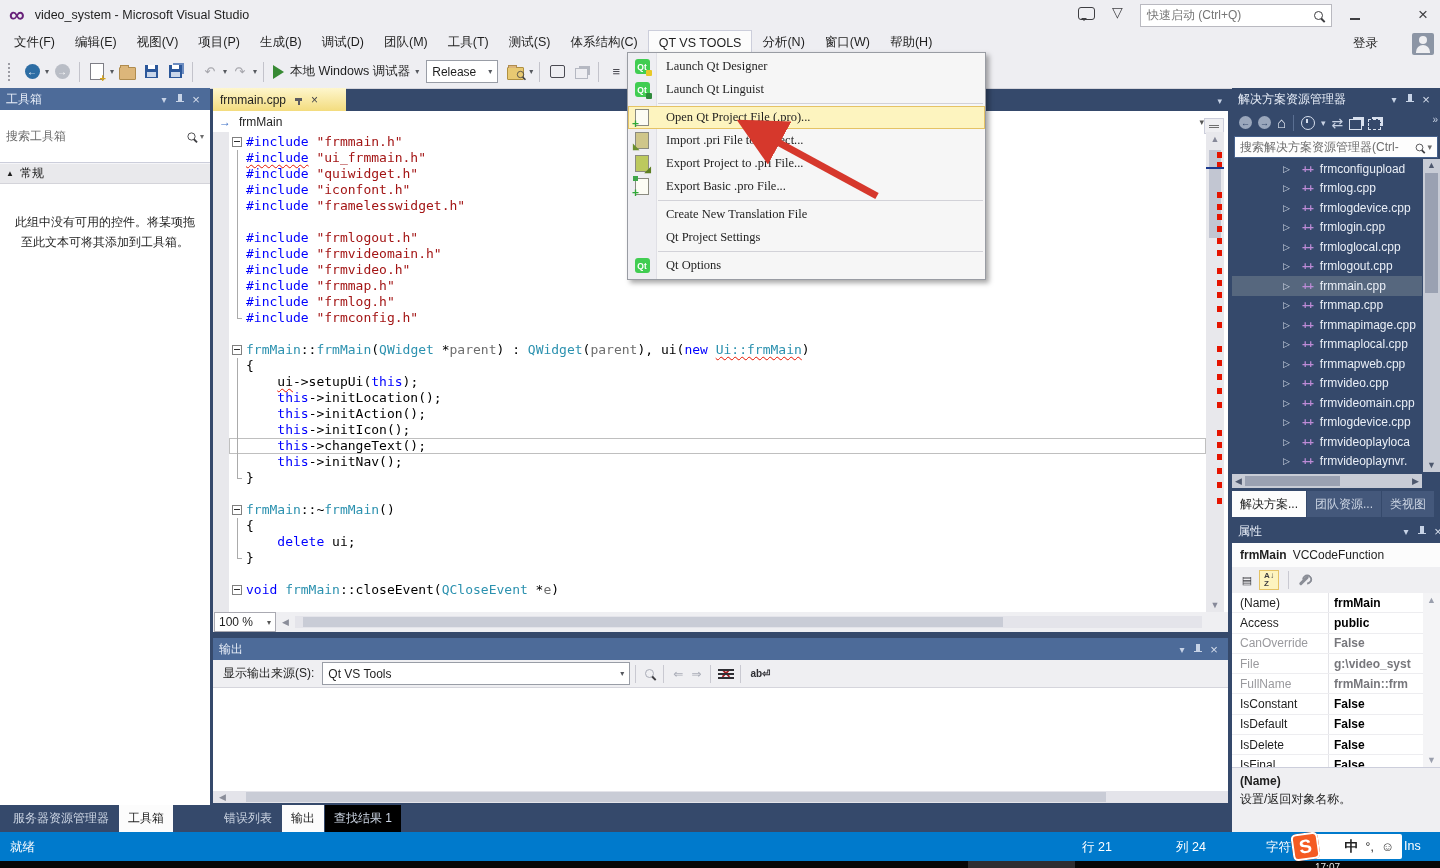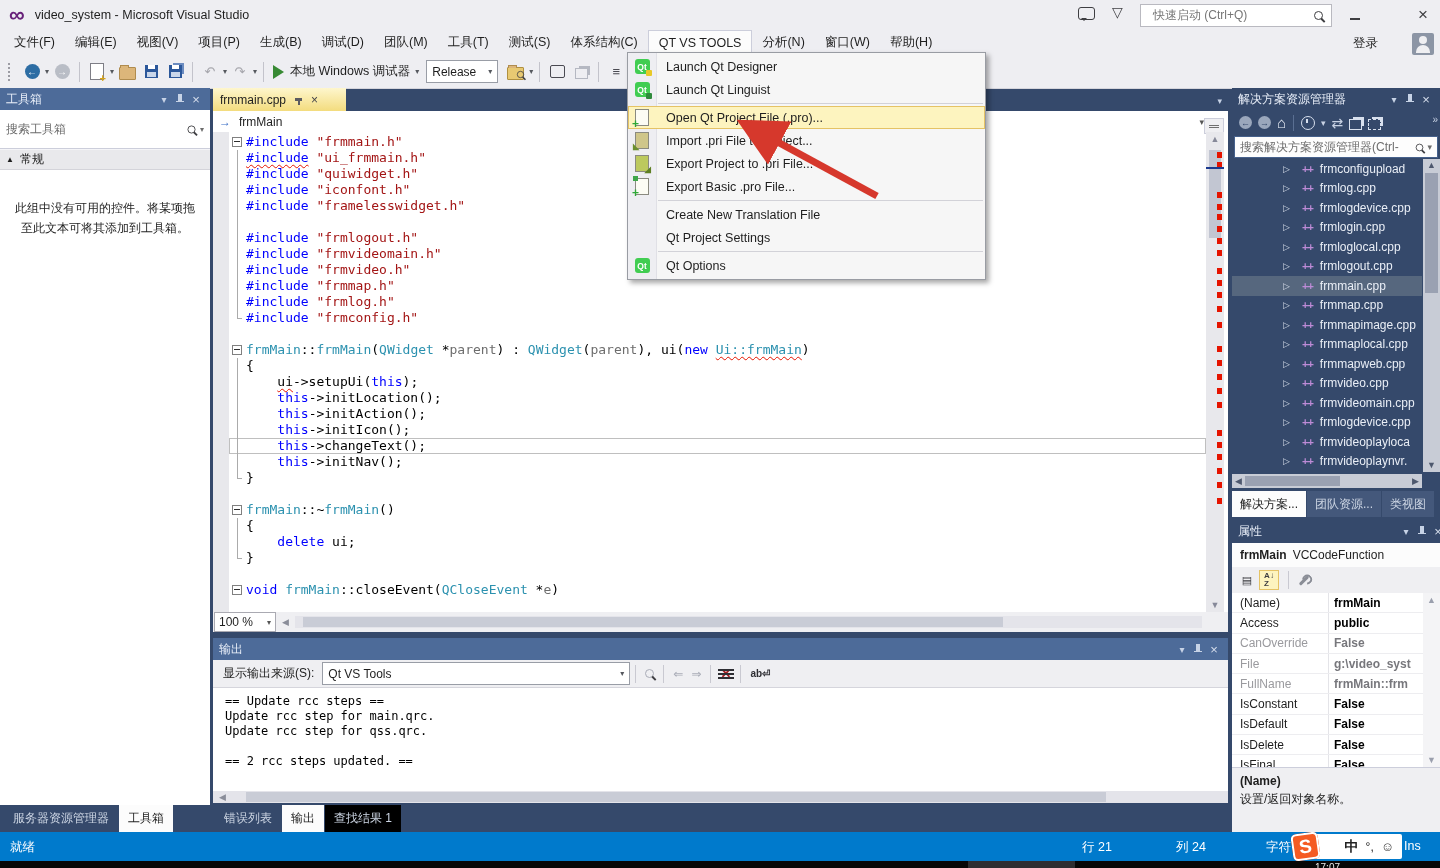--- a/index.html
+++ b/index.html
@@ -6,21 +6,21 @@
   .root{position:relative;width:1440px;height:868px;overflow:hidden;background:#35496B;
         font-family:"Liberation Sans",sans-serif;font-size:12px;color:#1E1E1E;-webkit-font-smoothing:antialiased;}
   
   .titlebar{position:absolute;left:0;top:0;width:1440px;height:30px;background:#EEEEF2;display:flex;align-items:center;}
   .vslogo{font-size:22px;font-weight:bold;color:#68217A;margin:0 10px 0 9px;line-height:30px;}
   .title-text{font-size:12.5px;color:#1E1E1E;}
   .fb-icon{position:absolute;left:1078px;top:7px;width:15px;height:11px;border:1.5px solid #3E3E42;border-radius:3px;}
   .fb-icon::after{content:"";position:absolute;left:2px;bottom:-5px;border:3px solid transparent;border-top-color:#3E3E42;}
   .filter-icon{position:absolute;left:1112px;top:4px;color:#3E3E42;font-size:14px;}
   .quick-launch{position:absolute;left:1140px;top:4px;width:190px;height:21px;background:#fff;border:1px solid #B9B9C0;display:flex;align-items:center;}
-  .ql-ph{color:#767676;margin-left:12px;flex:1;}
+  .ql-ph{color:#767676;margin-left:6px;flex:1;}
   .mag{width:7px;height:7px;border:1.5px solid #3E3E42;border-radius:50%;position:relative;display:inline-block;}
   .mag::after{content:"";position:absolute;width:1.5px;height:5px;background:#3E3E42;left:7px;top:6px;transform:rotate(-45deg);}
   .win-btn{position:absolute;top:0;width:30px;height:30px;display:flex;align-items:center;justify-content:center;color:#3E3E42;}
   .wb-min::after{content:"";width:10px;height:2px;background:#3E3E42;margin-top:8px;}
   .wb-close{font-size:17px;}
   
   .menubar{position:absolute;left:0;top:30px;width:1440px;height:25px;background:#EEEEF2;display:flex;align-items:stretch;padding-left:4px;}
   .menu-top{padding:0 10px;display:flex;align-items:center;font-size:12.5px;color:#1E1E1E;}
   .menu-top.open{background:#FCFCFC;border:1px solid #CCCEDB;border-bottom:none;}
   .signin{position:absolute;left:1353px;top:5px;font-size:12.5px;color:#1E1E1E;}
@@ -52,21 +52,21 @@
   .pane-head{display:flex;align-items:center;color:#E8EEF8;font-size:12px;padding:0 6px;height:22px;}
   .ph-title{flex:1;}
   .ph-ic{width:16px;text-align:center;color:#C7D3E6;font-size:10px;}
   .pin{position:relative;width:10px;height:13px;margin:0 3px;}
   .pin::before{content:"";position:absolute;left:3px;top:1px;width:4px;height:7px;background:#C7D3E6;}
   .pin::after{content:"";position:absolute;left:1px;top:8px;width:8px;height:1.5px;background:#C7D3E6;box-shadow:3px 2px 0 -1px #C7D3E6;}
   .xgl{font-size:13px;color:#D6DEEC;}
   
   .toolbox{position:absolute;left:0;top:88px;width:210px;height:717px;background:#fff;}
   .tbx-head{background:#4D6B99;}
-  .tbx-search{height:22px;margin:0;background:#fff;border-bottom:1px solid #CCCEDB;display:flex;align-items:center;padding:8px 6px;color:#6D6D6D;}
+  .tbx-search{height:22px;margin:0;background:#fff;border-bottom:1px solid #CCCEDB;display:flex;align-items:center;padding:15px 6px;color:#6D6D6D;}
   .tbx-search .mag{transform:scale(.9);} .tbx-search .sc{font-size:8px;color:#6D6D6D;margin-left:4px;}
   .tbx-sec{height:19px;background:#E9E9EC;border-top:1px solid #F5F5F8;border-bottom:1px solid #D4D4DA;display:flex;align-items:center;padding:0 6px;color:#1E1E1E;}
   .tbx-sec .tri{font-size:8px;margin-right:6px;color:#1E1E1E;}
   .tbx-empty{margin-top:28px;padding:0 14px;text-align:center;line-height:20px;color:#1E1E1E;}
   
   .btabs{position:absolute;top:805px;height:27px;display:flex;gap:1px;align-items:stretch;}
   .btab{padding:0 9px;display:flex;align-items:center;color:#CDD6E4;background:transparent;font-size:12px;}
   .btab.lighter{background:#000000;}
   .btab.active{background:#FCFCFC;color:#1E1E1E;}
   
@@ -175,21 +175,21 @@
   
   .taskbar{position:absolute;left:0;top:861px;width:1440px;height:7px;background:#070707;overflow:hidden;}
   .tk-box{position:absolute;left:968px;top:0;width:107px;height:7px;background:#2E2E31;}
   .tk-time{position:absolute;left:1315px;top:1px;color:#E8E8E8;font-size:10px;}
   
   .qtmenu{position:absolute;left:627px;top:52px;width:357px;background:#F6F6F6;border:1px solid #999CA3;box-shadow:3px 3px 5px rgba(0,0,0,.35);z-index:40;padding:2px 0;}
   .qtmenu::before{content:"";position:absolute;left:0;top:0;bottom:0;width:28px;background:#EEEEF2;border-right:1px solid #E0E0E6;}
   .mi{position:relative;height:23px;display:flex;align-items:center;font-size:12.5px;color:#1E1E1E;}
   .mi.hl{background:#FDF4BF;box-shadow:inset 0 0 0 1px #E5C365;}
   .mi-ic{position:absolute;left:5px;width:18px;height:18px;display:flex;align-items:center;justify-content:center;}
-  .mi-lb{padding-left:38px;}
+  .mi-lb{padding-left:38px;font-family:Liberation Serif, serif;}
   .mi-sep{height:1px;background:#D2D2D8;margin:2px 2px 2px 30px;}
   .qtbadge{width:15px;height:15px;border-radius:3px;background:#41CD52;color:#fff;font-size:8.5px;font-weight:bold;display:flex;align-items:center;justify-content:center;position:relative;}
   .qtbadge.pencil-y::after{content:"";position:absolute;right:-2px;bottom:-2px;width:6px;height:6px;background:#E8C927;border-radius:1px;}
   .qtbadge.pencil-g::after{content:"";position:absolute;right:-2px;bottom:-2px;width:6px;height:6px;background:#2F8A3C;border-radius:1px;}
   .pagei{width:12px;height:15px;background:#FCFCF4;border:1px solid #8A8A80;position:relative;}
   .pagei::before{content:"+";position:absolute;color:#2FA838;font-weight:bold;font-size:12px;left:-4px;bottom:-6px;}
   .pagei.imp{background:#CFC68A;} .pagei.imp::before{content:"◣";color:#6B8F2E;font-size:8px;left:-3px;bottom:-3px;}
   .pagei.exp{background:#BCC95E;} .pagei.exp::before{content:"◢";color:#5E7F23;font-size:8px;left:auto;right:-3px;bottom:-3px;}
   .pagei.newp::before{content:"+";}
   .pagei.newp::after{content:"";position:absolute;left:-3px;top:-3px;width:5px;height:5px;background:#3FA64A;}
@@ -508,25 +508,20 @@
           <span class="mag" style="border-color:#A9ACB7;"></span>
         </span>
       <span class="ot-sep"></span>
       <span class="ot-ic">⇐</span>
       <span class="ot-ic">⇒</span>
       <span class="ot-sep"></span>
       <span class="ot-ic clearx">✕</span>
       <span class="ot-sep"></span>
       <span class="ot-ic wrapic">ab⏎</span>
     </div>
-    <div class="out-lines">== Update rcc steps ==
-Update rcc step for main.qrc.
-Update rcc step for qss.qrc.
-
-== 2 rcc steps updated. ==</div>
     <div class="out-hscroll">
       <span class="hs-arrow">◀</span>
       <div class="hs-thumb2"></div>
     </div>
   </div>
 
   <div class="right">
     <div class="pane-head sehead">
       <span class="ph-title">解决方案资源管理器</span>
       <span class="ph-ic">▾</span>

